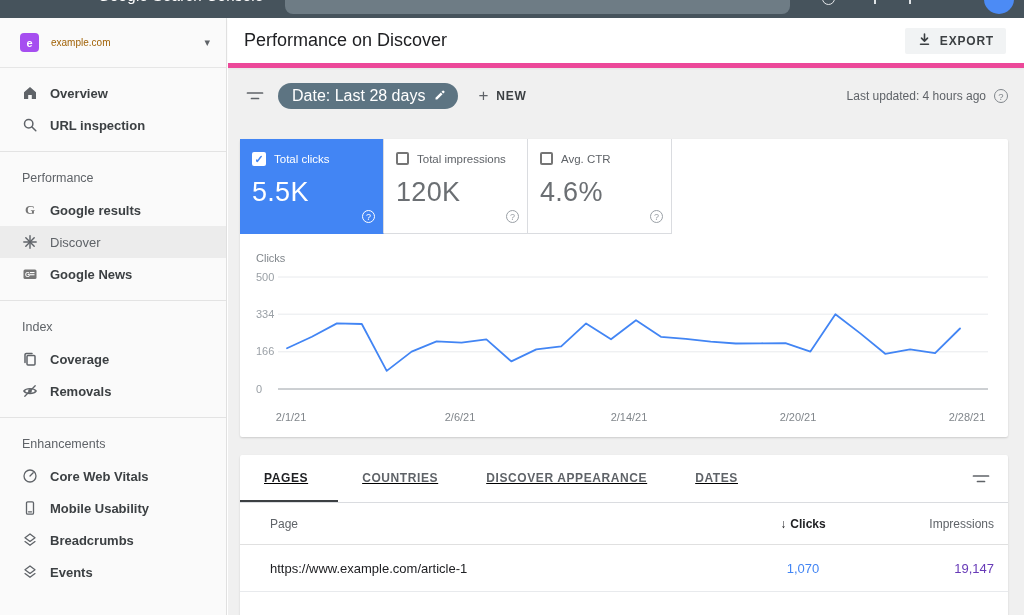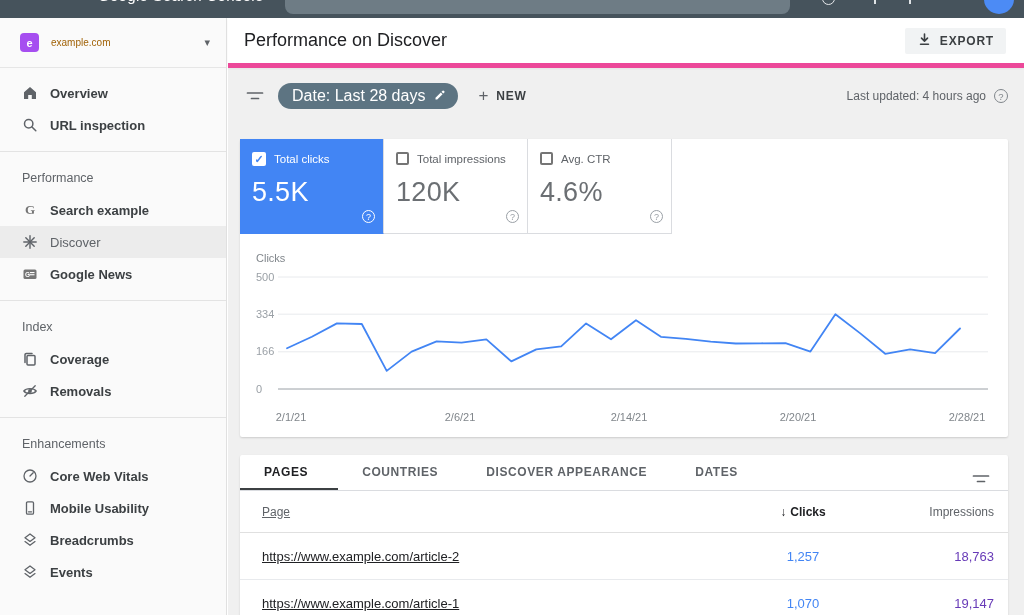--- a/index.html
+++ b/index.html
@@ -72,27 +72,27 @@
   .tile.active .t-val { color:#fff; }
   .tile .t-help { position:absolute; right:8px; bottom:10px; width:13px; height:13px; border:1.2px solid #9aa0a6; color:#9aa0a6;
     border-radius:50%; font-size:9px; display:flex; align-items:center; justify-content:center; }
   .tile.active .t-help { border-color:#fff; color:#fff; }
   .chart-ylabel { position:absolute; left:16px; top:113px; font-size:11px; color:#80868b; }
   #chart-svg { position:absolute; left:0; top:95px; }
 
   
   .table-card { position:absolute; left:12px; top:437px; width:768px; height:240px; background:#fff; border-radius:2px;
     box-shadow:0 1px 2px rgba(0,0,0,.15); }
-  .tabs-row { height:36px; display:flex; align-items:stretch; border-bottom:1px solid #dadce0; position:relative; }
+  .tabs-row { height:48px; display:flex; align-items:stretch; border-bottom:1px solid #dadce0; position:relative;text-decoration:underline; }
   .tab { display:flex; align-items:center; padding:0 24px; font-size:12px; font-weight:bold; letter-spacing:.6px; color:#5f6368;
     cursor:pointer; border-bottom:2px solid transparent; }
   .tab.active { color:#202124; border-bottom-color:#3c4043; padding:0 30px 0 24px; }
   .tabs-filter { position:absolute; right:18px; top:15px; width:18px; height:18px; cursor:pointer; }
   .thead-row { height:42px; display:flex; align-items:center; border-bottom:1px solid #e0e0e0; font-size:12px; color:#5f6368; }
-  .col-page { padding-left:22px; flex:1;text-decoration:underline; }
+  .col-page { padding-left:30px; flex:1; }
   .col-clicks { width:120px; text-align:center; }
   .col-impr { width:145px; text-align:right; padding-right:14px; }
   .sort-arrow { color:#202124; font-size:12px; margin-right:4px; }
   .th-clicks { color:#202124; font-weight:bold; }
   .trow { height:47px; display:flex; align-items:center; border-bottom:1px solid #e8eaed; font-size:13px; cursor:pointer; }
   .trow .col-page { color:#202124; }
   .trow .col-clicks { color:#4285f4; }
   .trow .col-impr { color:#673ab7; }
 </style>
 </head>
@@ -133,21 +133,21 @@
             </svg>
         </span>
           <span class="lbl">URL inspection</span>
       </div>
 
       <div class="nav-divider"></div>
       <div class="nav-section-label">Performance</div>
 
       <div class="nav-item">
         <span class="ic gletter">G</span>
-        <span class="lbl">Search example</span>
+        <span class="lbl">Google results</span>
       </div>
       <div class="nav-item selected">
         <span class="ic">
           <svg class="icg" width="16" height="16" viewBox="0 0 16 16" style="stroke-width:1.4">
             <line x1="8" y1="1.8" x2="8" y2="14.2"></line>
               <line x1="1.8" y1="8" x2="14.2" y2="8"></line>
             <line x1="3.8" y1="3.8" x2="12.2" y2="12.2"></line>
               <line x1="12.2" y1="3.8" x2="3.8" y2="12.2"></line>
             </svg>
         </span>
@@ -329,25 +329,20 @@
               <line x1="5.5" y1="11.5" x2="12.5" y2="11.5"></line>
             </svg>
         </span>
       </div>
       <div class="thead-row">
         <span class="col-page">Page</span>
         <span class="col-clicks"><span class="sort-arrow">↓</span><span class="th-clicks">Clicks</span></span>
         <span class="col-impr">Impressions</span>
       </div>
       <div class="trow">
-        <span class="col-page">https://www.example.com/article-2</span>
-        <span class="col-clicks" style="color: rgb(66, 133, 244);">1,257</span>
-        <span class="col-impr" style="color: rgb(103, 58, 183);">18,763</span>
-      </div>
-      <div class="trow">
         <span class="col-page">https://www.example.com/article-1</span>
         <span class="col-clicks" style="color: rgb(66, 133, 244);">1,070</span>
         <span class="col-impr" style="color: rgb(103, 58, 183);">19,147</span>
       </div>
     </div>
 
   </div>
 </div>
 
 </body></html>

